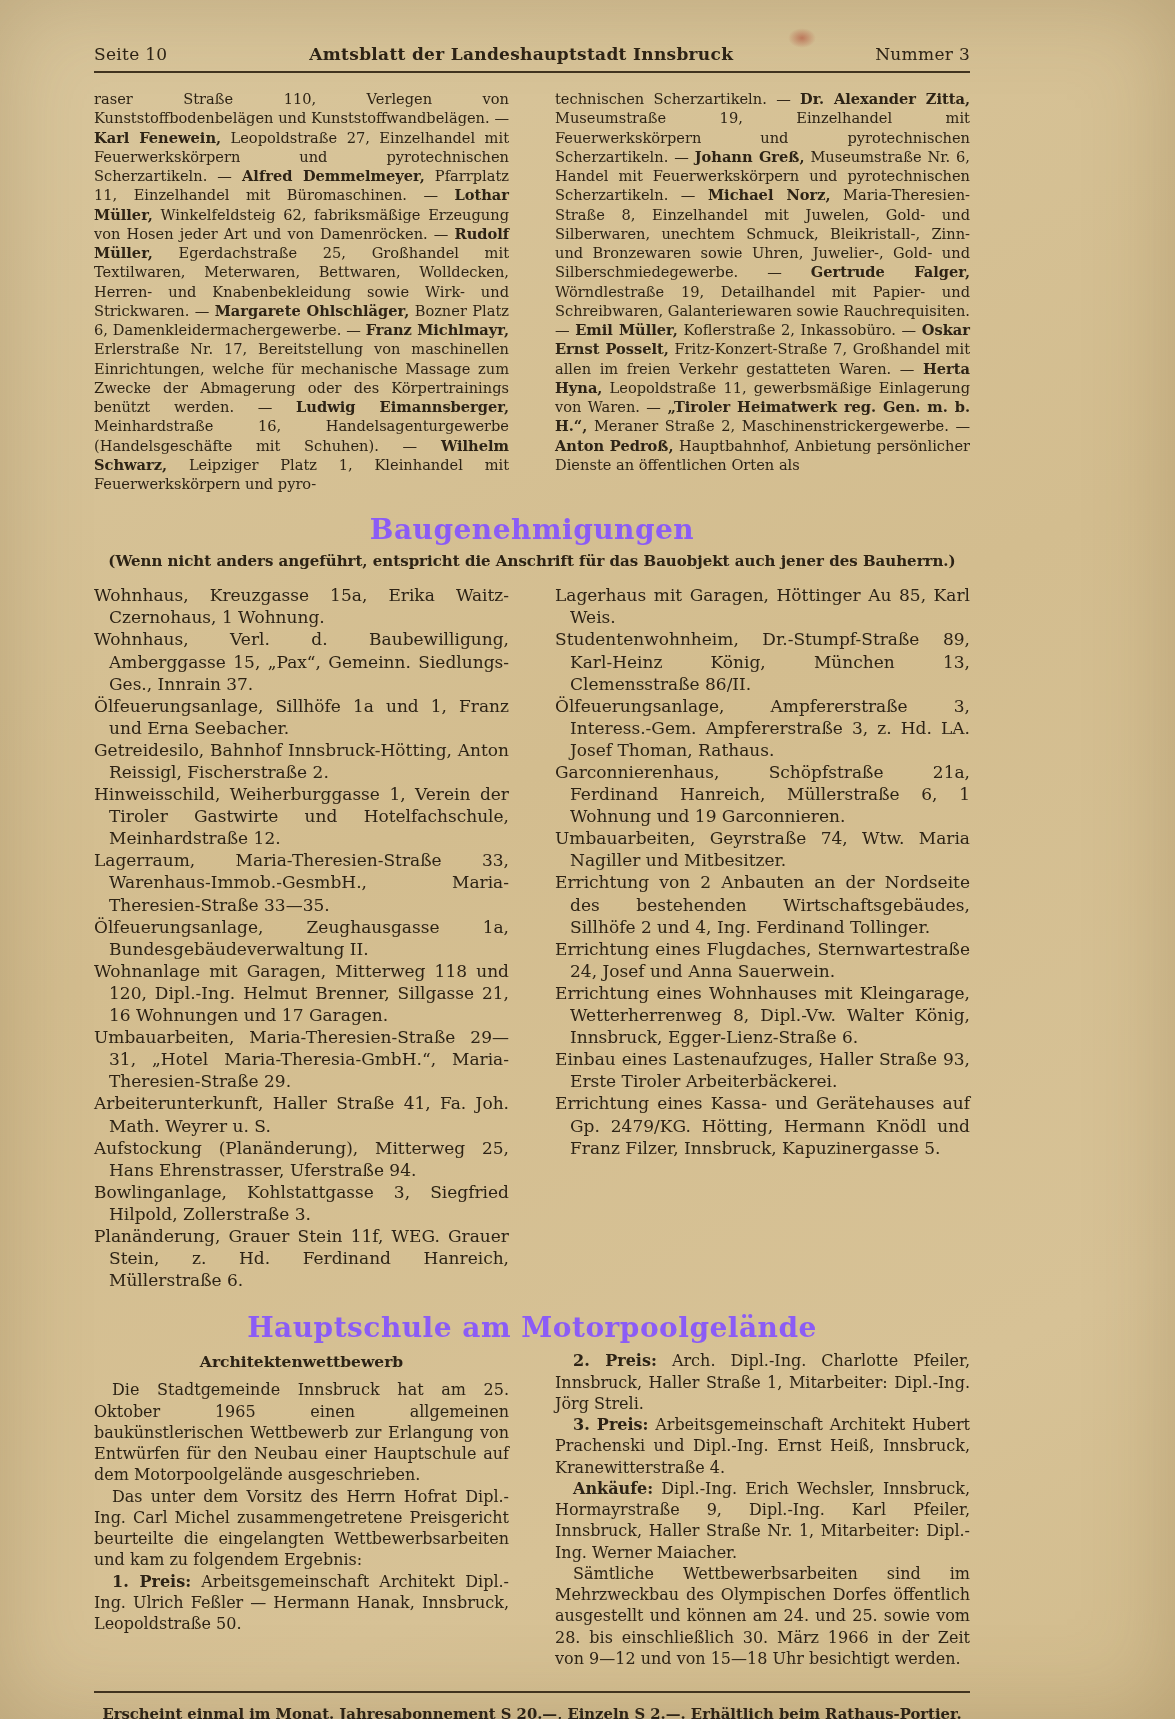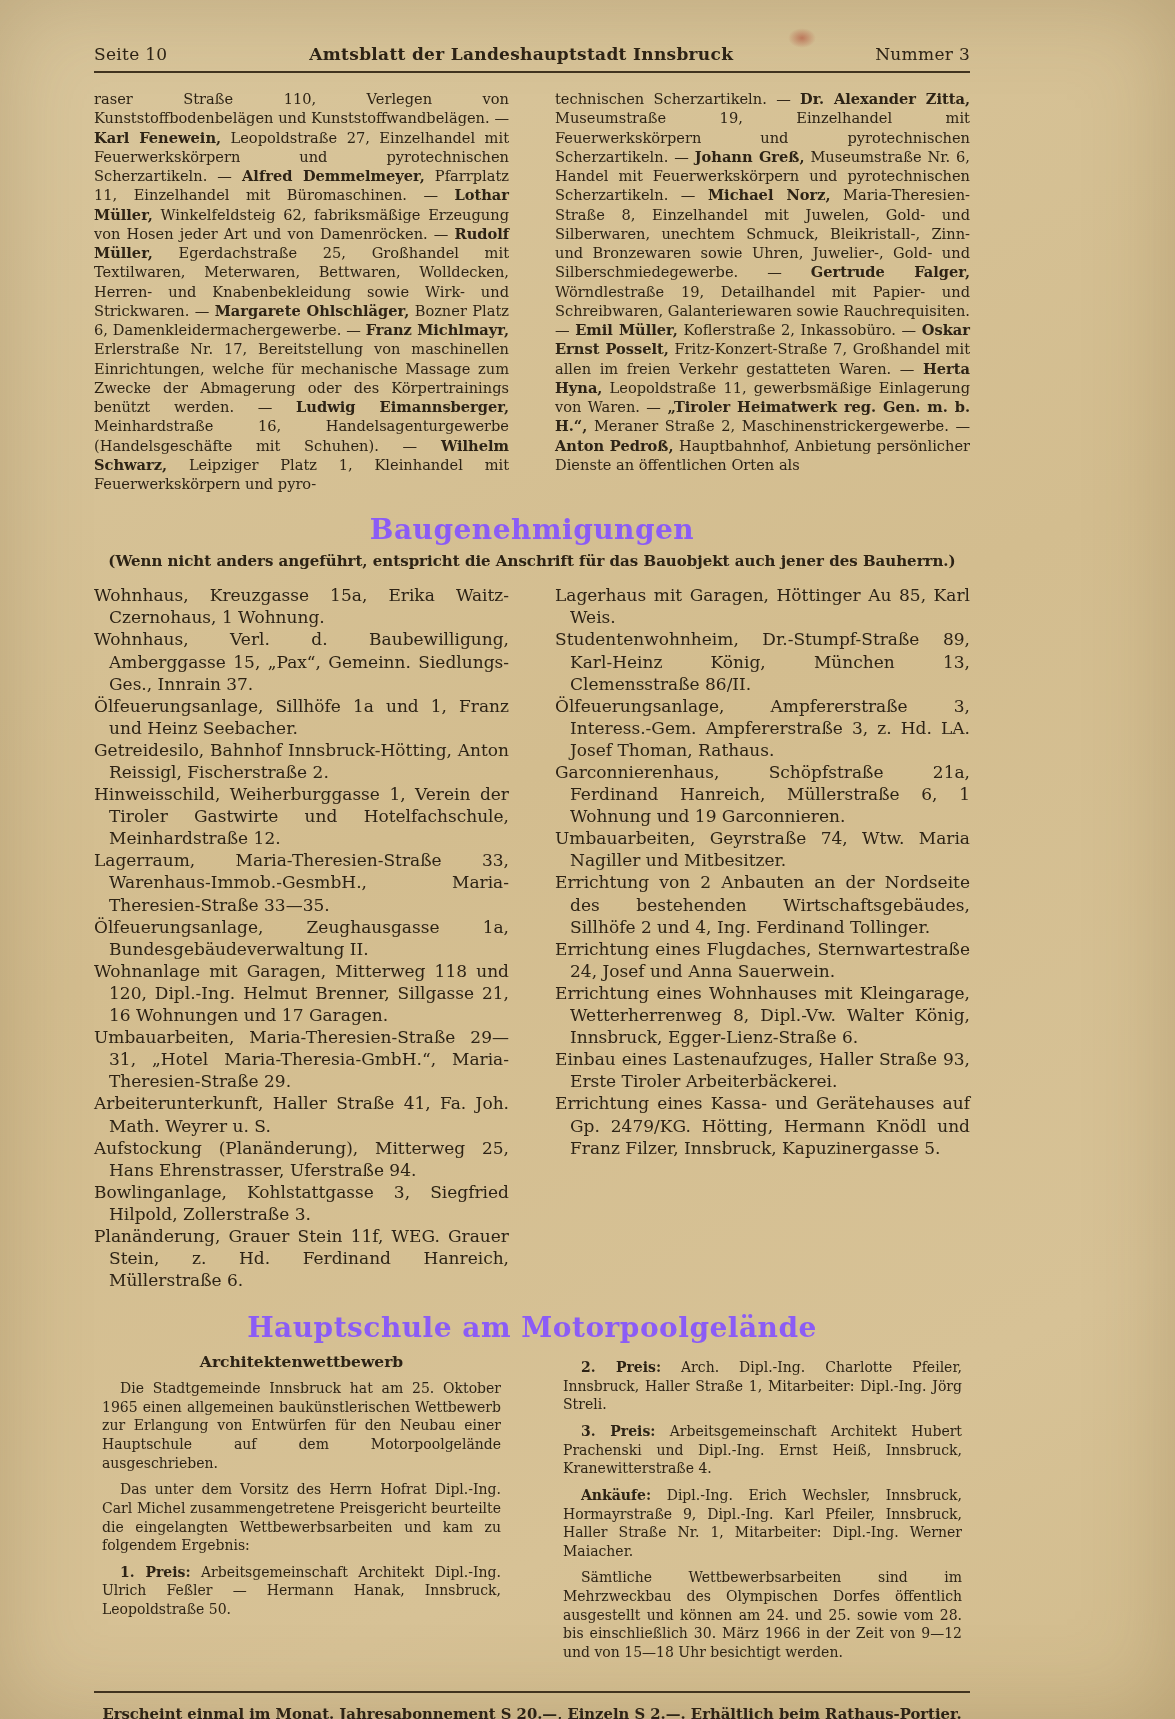--- a/index.html
+++ b/index.html
@@ -74,25 +74,25 @@
     padding-left: 15px;
     text-indent: -15px;
   }
   .sub-heading {
     text-align: center;
     font-size: 15.5px;
     font-weight: bold;
     margin: 2px 0 8px 0;
   }
   .school-par {
-    font-size: 14px;
+    font-size: 16px;
     line-height: 1.33;
     text-align: justify;
     text-indent: 18px;
-    margin: 8px;
+    margin: 0;
   }
   .footer-rule {
     border: none;
     border-top: 2px solid #41331f;
     margin: 22px 0 10px 0;
   }
   .footer {
     text-align: center;
     font-size: 14.8px;
     font-weight: bold;
@@ -120,21 +120,21 @@
     <p class="col body-text"><span>technischen Scherzartikeln. — </span><span class="b">Dr. Alexander Zitta,</span><span> Museumstraße 19, Einzelhandel mit Feuerwerkskörpern und pyrotechnischen Scherzartikeln. — </span><span class="b">Johann Greß,</span><span> Museumstraße Nr. 6, Handel mit Feuerwerkskörpern und pyrotechnischen Scherzartikeln. — </span><span class="b">Michael Norz,</span><span> Maria-Theresien-Straße 8, Einzelhandel mit Juwelen, Gold- und Silberwaren, unechtem Schmuck, Bleikristall-, Zinn- und Bronzewaren sowie Uhren, Juwelier-, Gold- und Silberschmiedegewerbe. — </span><span class="b">Gertrude Falger,</span><span> Wörndlestraße 19, Detailhandel mit Papier- und Schreibwaren, Galanteriewaren sowie Rauchrequisiten. — </span><span class="b">Emil Müller,</span><span> Koflerstraße 2, Inkassobüro. — </span><span class="b">Oskar Ernst Posselt,</span><span> Fritz-Konzert-Straße 7, Großhandel mit allen im freien Verkehr gestatteten Waren. — </span><span class="b">Herta Hyna,</span><span> Leopoldstraße 11, gewerbsmäßige Einlagerung von Waren. — </span><span class="b">„Tiroler Heimatwerk reg. Gen. m. b. H.“,</span><span> Meraner Straße 2, Maschinenstrickergewerbe. — </span><span class="b">Anton Pedroß,</span><span> Hauptbahnhof, Anbietung persönlicher Dienste an öffentlichen Orten als</span></p>
   </section>
 
   <h2 class="section-title">Baugenehmigungen</h2>
   <p class="section-subtitle">(Wenn nicht anders angeführt, entspricht die Anschrift für das Bauobjekt auch jener des Bauherrn.)</p>
 
   <section class="columns">
     <div class="col">
       <p class="permit-item">Wohnhaus, Kreuzgasse 15a, Erika Waitz-Czernohaus, 1 Wohnung.</p>
       <p class="permit-item">Wohnhaus, Verl. d. Baubewilligung, Amberggasse 15, „Pax“, Gemeinn. Siedlungs-Ges., Innrain 37.</p>
-      <p class="permit-item">Ölfeuerungsanlage, Sillhöfe 1a und 1, Franz und Heinz Seebacher.</p>
+      <p class="permit-item">Ölfeuerungsanlage, Sillhöfe 1a und 1, Franz und Erna Seebacher.</p>
       <p class="permit-item">Getreidesilo, Bahnhof Innsbruck-Hötting, Anton Reissigl, Fischerstraße 2.</p>
       <p class="permit-item">Hinweisschild, Weiherburggasse 1, Verein der Tiroler Gastwirte und Hotelfachschule, Meinhardstraße 12.</p>
       <p class="permit-item">Lagerraum, Maria-Theresien-Straße 33, Warenhaus-Immob.-GesmbH., Maria-Theresien-Straße 33—35.</p>
       <p class="permit-item">Ölfeuerungsanlage, Zeughausgasse 1a, Bundesgebäudeverwaltung II.</p>
       <p class="permit-item">Wohnanlage mit Garagen, Mitterweg 118 und 120, Dipl.-Ing. Helmut Brenner, Sillgasse 21, 16 Wohnungen und 17 Garagen.</p>
       <p class="permit-item">Umbauarbeiten, Maria-Theresien-Straße 29—31, „Hotel Maria-Theresia-GmbH.“, Maria-Theresien-Straße 29.</p>
       <p class="permit-item">Arbeiterunterkunft, Haller Straße 41, Fa. Joh. Math. Weyrer u. S.</p>
       <p class="permit-item">Aufstockung (Planänderung), Mitterweg 25, Hans Ehrenstrasser, Uferstraße 94.</p>
       <p class="permit-item">Bowlinganlage, Kohlstattgasse 3, Siegfried Hilpold, Zollerstraße 3.</p>
       <p class="permit-item">Planänderung, Grauer Stein 11f, WEG. Grauer Stein, z. Hd. Ferdinand Hanreich, Müllerstraße 6.</p>

